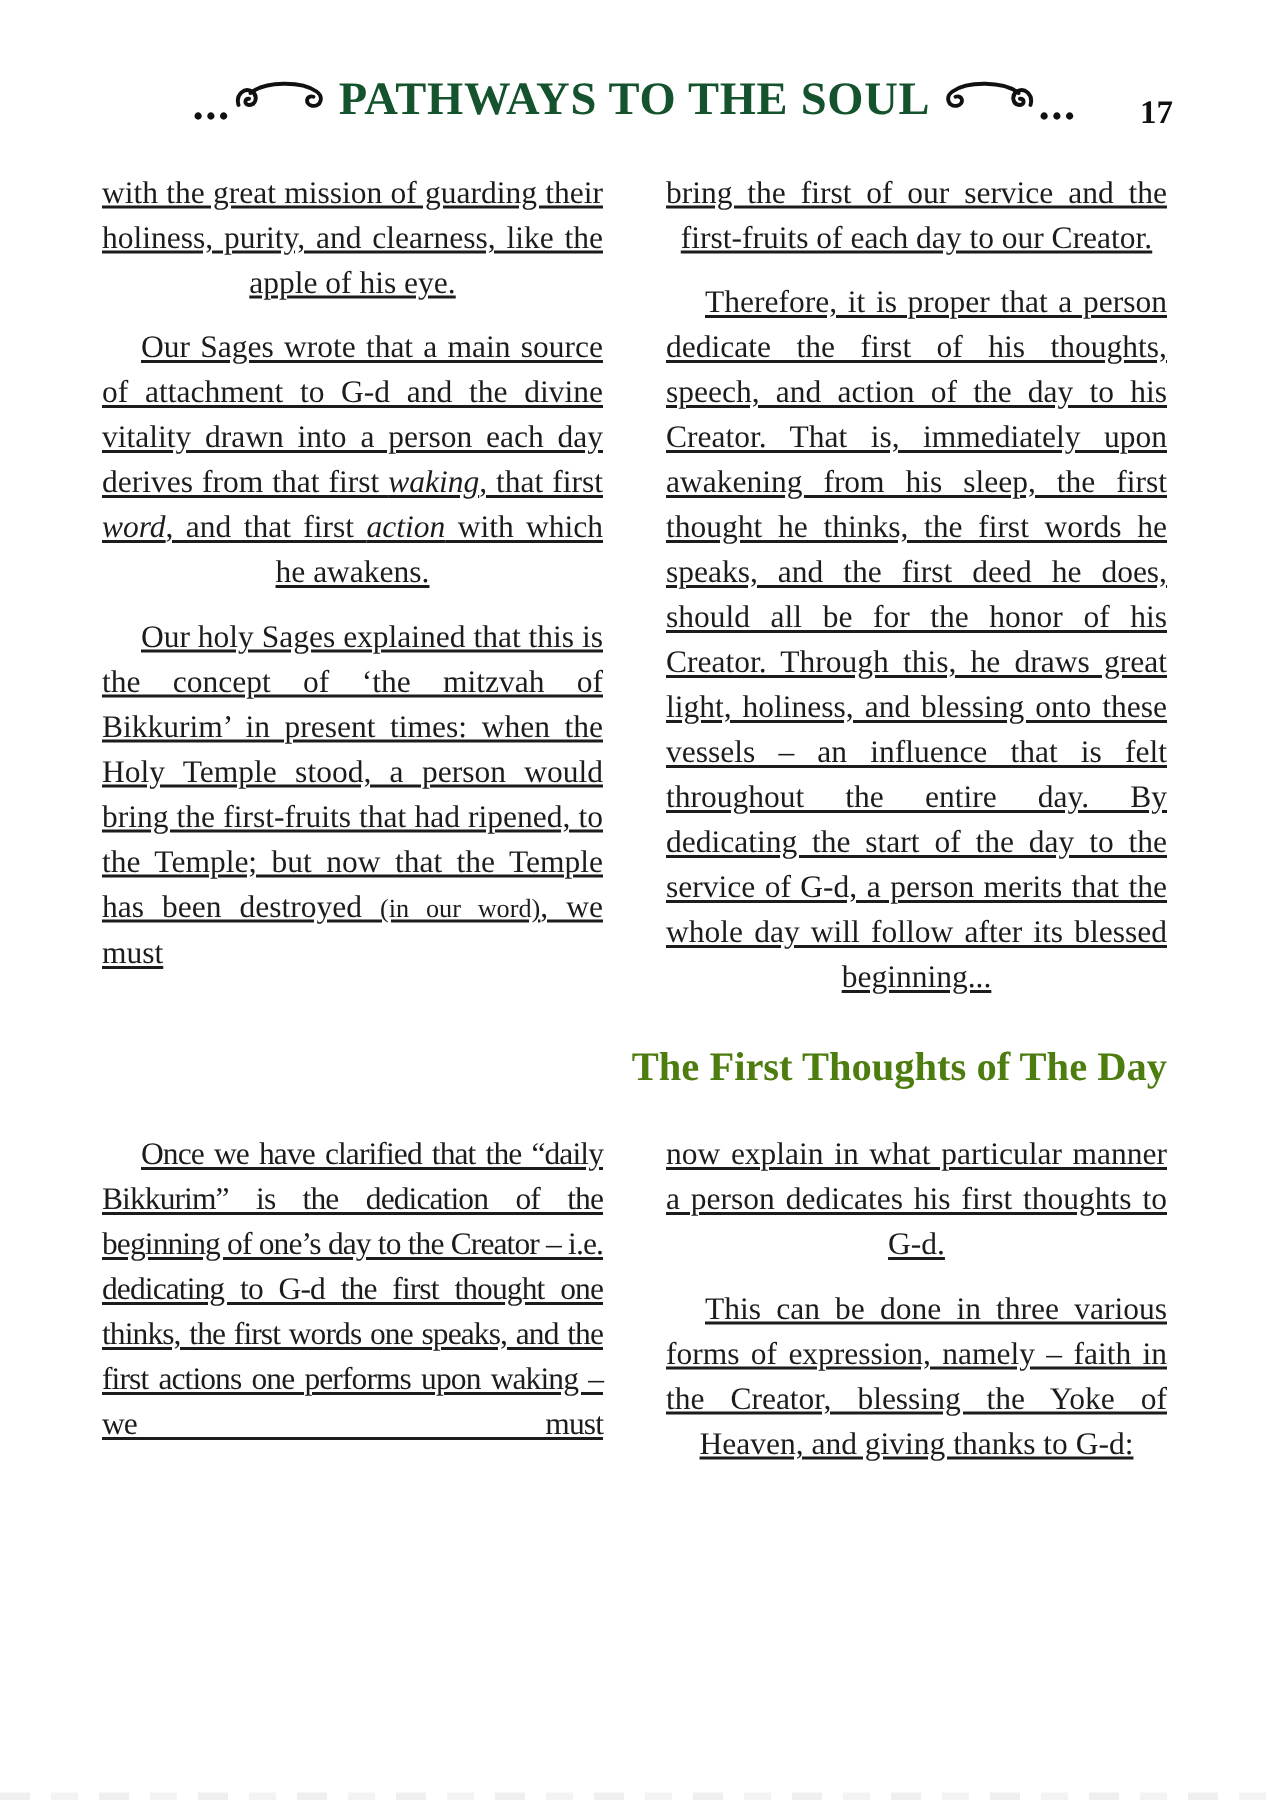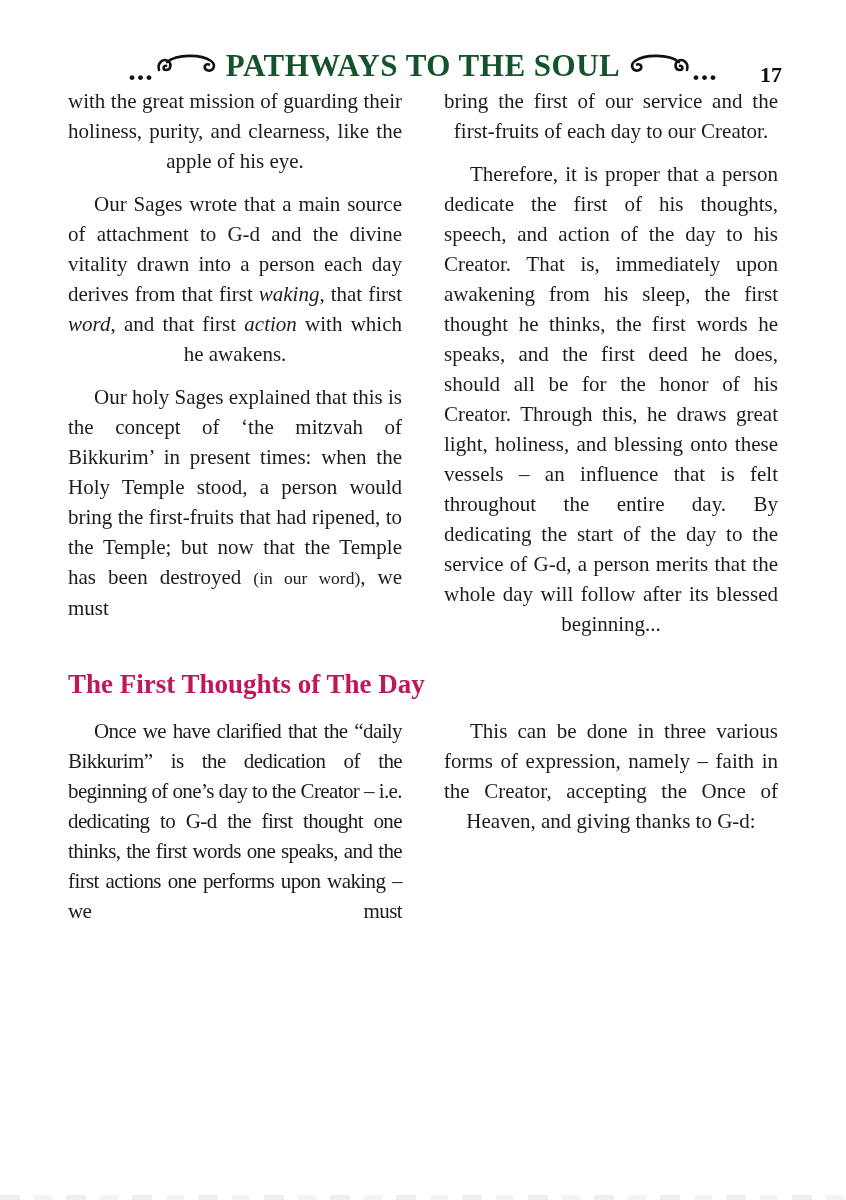--- a/index.html
+++ b/index.html
@@ -29,37 +29,37 @@
   .page-number{
     position:absolute;top:62px;right:64px;
     font-size:22px;font-weight:bold;color:#111;
   }
   .subtitle{
     margin:8px 0 0 0;text-align:center;
     font-size:19px;font-weight:bold;color:#111;
     letter-spacing:.2px;
   }
   
-  .columns{display:flex;gap:42px;}
+  .columns{display:flex;gap:42px;margin-top:27px;text-decoration:underline;}
   .col{flex:1 1 0;min-width:0;}
   .col p{
     margin:0 0 13px 0;
     font-size:21px;line-height:30px;
     text-align:justify;
   }
   .col p.indent{text-indent:26px;}
   .col p.end-center{text-align-last:center;}
   .col p.end-justify{text-align-last:justify;}
   .col p.tight{letter-spacing:-.6px;}
   .col .it{font-style:italic;}
   .col .sm{font-size:17.5px;}
   
   .section-heading{
-    margin:17px 0 16px 0;text-align:left;
-    font-size:27px;font-weight:bold;color:#be185d;
+    margin:17px 0 16px 0;text-align:right;
+    font-size:27px;font-weight:bold;color:#4d7c0f;
   }
   
   .bottom-edge{
     position:absolute;left:0;bottom:0;width:846px;height:5px;
     background:repeating-linear-gradient(90deg,
       #efefef 0 20px, #ffffff 20px 34px, #f3f3f3 34px 52px, #ffffff 52px 66px);
   }
 </style>
 </head>
 <body>
@@ -100,19 +100,20 @@
         </div>
     </section>
 
     <h3 class="section-heading">The First Thoughts of The Day</h3>
 
     <section class="columns bottom">
       <div class="col">
           <p class="indent end-justify tight"><span>Once we have clarified that the “daily Bikkurim” is the dedication of the beginning of one’s day to the Creator – i.e. dedicating to G-d the first thought one thinks, the first words one speaks, and the first actions one performs upon waking – we must</span></p>
         </div>
       <div class="col">
-          <p class="indent end-center"><span>This can be done in three various forms of expression, namely – faith in the Creator, accepting the Once of Heaven, and giving thanks to G-d:</span></p>
+          <p class="end-center"><span>now explain in what particular manner a person dedicates his first thoughts to G-d.</span></p>
+          <p class="indent end-center"><span>This can be done in three various forms of expression, namely – faith in the Creator, blessing the Yoke of Heaven, and giving thanks to G-d:</span></p>
         </div>
     </section>
   </main>
 
   <div class="bottom-edge"></div>
 </div>
 
 </body></html>

